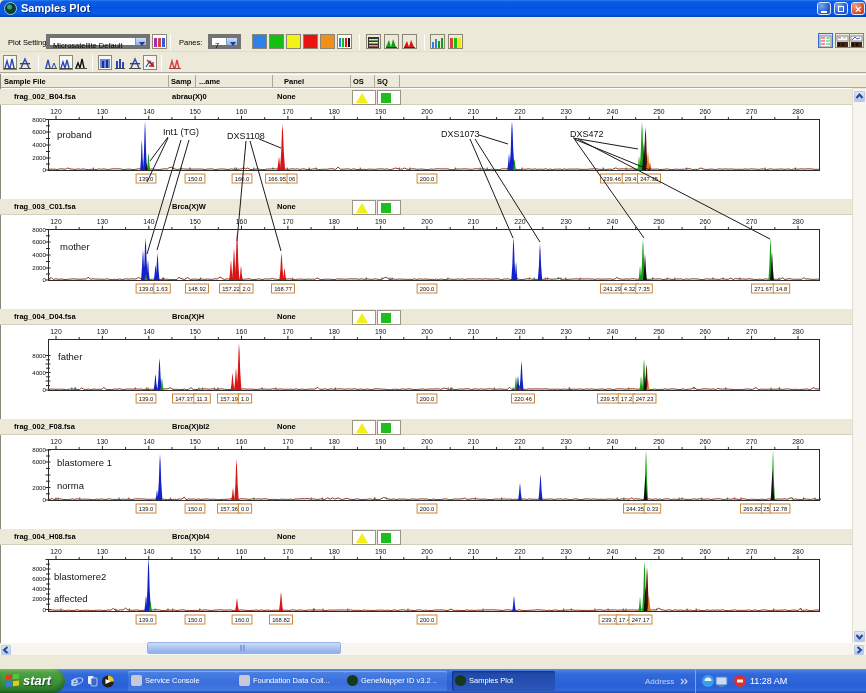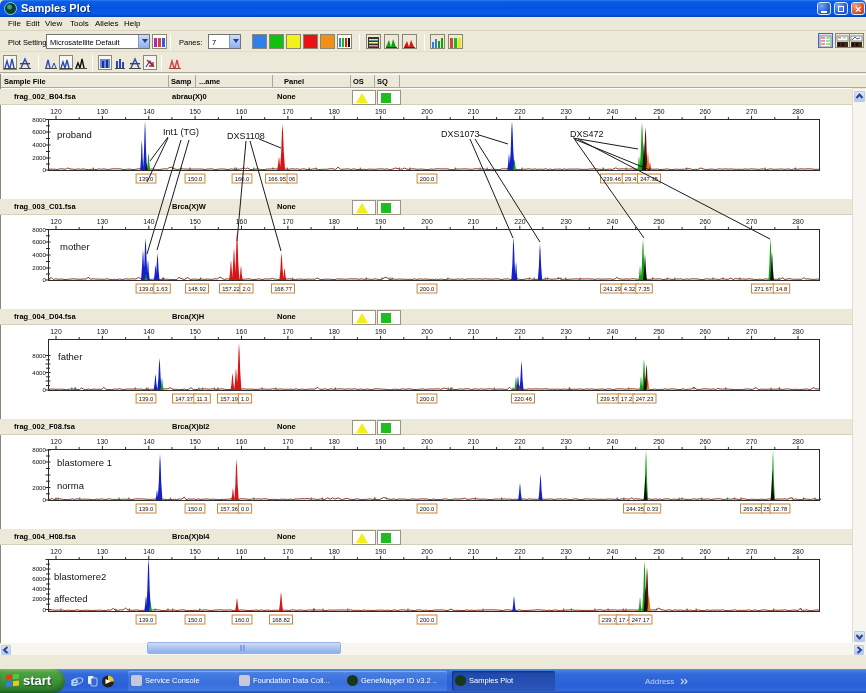--- a/index.html
+++ b/index.html
@@ -12,21 +12,21 @@
 .tbtn.min,.tbtn.max { background:radial-gradient(circle at 30% 25%,#7da8f0,#2560d8 60%,#1b4bb4); }
 .tbtn.cls { background:radial-gradient(circle at 30% 25%,#f0a088,#dd5a34 55%,#b83214); }
 .tbtn span { position:absolute; color:#fff; font-weight:bold; }
 
 #menubar { position:absolute; left:0; top:17px; width:866px; height:14px; background:#ece9d8; border-bottom:1px solid #d8d4c0;}
 #menubar span { position:absolute; top:2px; font-size:8px; color:#000; }
 
 #tb1 { position:absolute; left:0; top:31px; width:866px; height:21px; background:#ece9d8; border-bottom:1px solid #e0dccc; }
 #tb2 { position:absolute; left:0; top:52px; width:866px; height:21px; background:#ece9d8; border-bottom:1px solid #aca899; }
 .lbl8 { position:absolute; font-size:7.5px; color:#000; }
-.combo { position:absolute; background:#fff; border:1px solid #737373; font-size:7.5px; }
+.combo { position:absolute; background:#fff; border:4px solid #737373; font-size:7.5px; }
 .combo .ar { position:absolute; right:0; top:0; bottom:0; width:11px;
   background:linear-gradient(180deg,#cfddfa,#8fb0ea); border-left:1px solid #7f9db9; }
 .combo .ar:after { content:""; position:absolute; left:2.5px; top:4px; border:3px solid transparent; border-top:4px solid #1b3f94; }
 .cbtn { position:absolute; width:15px; height:15px; border:1px solid #8a8774; }
 .tsep { position:absolute; width:1px; background:#aca899; border-right:1px solid #fff; }
 .ibtn { position:absolute; width:14px; height:15px; border:1px solid #ece9d8; }
 
 #thead { position:absolute; left:0; top:74px; width:866px; height:14px; background:#ece9d8; border-top:1px solid #fff; border-bottom:1px solid #aca899; }
 #thead span { position:absolute; top:2px; font-size:7.5px; font-weight:bold; color:#000; }
 .vline { position:absolute; top:0; bottom:0; width:1px; background:#aca899; }
@@ -42,21 +42,21 @@
 .sbar { position:absolute; background:#f2f1ea; }
 .sbtn { position:absolute; background:linear-gradient(180deg,#dfe7f7,#c3d2f0 60%,#b2c6ec); border:1px solid #bac9e8; border-radius:1px; }
 .sbtn:after { content:""; position:absolute; border:3px solid transparent; }
 .sthumbh { position:absolute; background:linear-gradient(180deg,#cfdcf8,#aac4f2 50%,#90b0ec); border:1px solid #9cb2de; border-radius:2px; }
 
 #taskbar { position:absolute; left:0; top:669px; width:866px; height:24px;
   background:linear-gradient(180deg,#5a94e6 0%,#3f7de0 8%,#3169dc 22%,#2a60d6 70%,#3168da 90%,#1f4aac 100%); }
 #startbtn { position:absolute; left:0; top:0; width:65px; height:24px; border-radius:0 12px 12px 0;
   background:linear-gradient(180deg,#7ebe68 0%,#4ea343 15%,#3d9038 55%,#2f7e2c 90%,#256b24 100%);
   box-shadow:inset -2px -2px 4px rgba(0,40,0,.3); }
-#startbtn .st { position:absolute; left:23px; top:4px; color:#fff; font-size:13px; font-weight:bold; text-shadow:1px 1px 1px #1d4d1d; }
+#startbtn .st { position:absolute; left:23px; top:4px; color:#fff; font-size:13px; font-weight:bold; font-style:italic; text-shadow:1px 1px 1px #1d4d1d; }
 .taskbtn { position:absolute; top:2px; height:20px; border-radius:2px; 
   background:linear-gradient(180deg,#5f90e6 0%,#477ee2 10%,#396edc 60%,#427ae2 95%); box-shadow:inset 0 1px 0 #85aaee;
   color:#fff; font-size:7.5px; }
 .taskbtn.active { background:linear-gradient(180deg,#1e48a8 0%,#2550b2 50%,#2c58bc 100%); box-shadow:inset 1px 1px 2px #11307c; }
 .taskbtn .ticon { position:absolute; left:3px; top:4px; width:11px; height:11px; border-radius:2px; }
 .taskbtn .ttx { position:absolute; left:17px; top:5px; white-space:nowrap; overflow:hidden; }
 #tray { position:absolute; right:0; top:0; width:171px; height:24px;
   background:linear-gradient(180deg,#5a94e6 0%,#3f7de0 8%,#3169dc 22%,#2a60d6 70%,#3168da 90%,#1f4aac 100%);
   border-left:1px solid #7aa2e8; }
 text { font-family:"Liberation Sans",sans-serif; }
@@ -73,28 +73,20 @@
         <span style="left:2.5px;top:7.5px;width:6px;height:2.5px;background:#fff;display:block"></span>
       </div>
   <div class="tbtn max" style="left:834px">
         <span style="left:3px;top:2.5px;width:6px;height:6px;border:1.5px solid #fff;display:block"></span>
       </div>
   <div class="tbtn cls" style="left:851px">
         <span style="left:3px;top:0px;font-size:11px">×</span>
       </div>
 </div>
 
-<div id="menubar">
-  <span style="left:8px">File</span>
-      <span style="left:26px">Edit</span>
-      <span style="left:45px">View</span>
-  <span style="left:70px">Tools</span>
-      <span style="left:95px">Alleles</span>
-      <span style="left:124px">Help</span>
-</div>
 
 <div id="tb1">
   <span class="lbl8" style="left:8px;top:7px">Plot Setting:</span>
   <div class="combo" style="left:46px;top:3px;width:104px;height:15px">
         <span style="position:absolute;left:3px;top:3px">Microsatellite Default</span>
         <div class="ar"></div>
       </div>
   <div class="cbtn" style="left:152px;top:3px;background:#fff">
     <svg width="13" height="13">
           <rect x="1" y="2" width="3" height="9" fill="#b02ab0"></rect>
@@ -1027,14 +1019,25 @@
         <span class="ttx">GeneMapper ID v3.2 ..</span>
       </div>
   <div class="taskbtn active" style="left:452px;width:103px">
         <div class="ticon" style="background:#183818;border-radius:50%"></div>
         <span class="ttx">Samples Plot</span>
       </div>
   <span style="position:absolute;left:645px;top:8px;font-size:8px;color:#c8d4ee">Address</span>
   <svg style="position:absolute;left:680px;top:9px" width="10" height="7">
         <path d="M1 1 L3.5 3.5 L1 6 M4.5 1 L7 3.5 L4.5 6" stroke="#c8d4ee" stroke-width="1.2" fill="none"></path>
       </svg>
+  <div id="tray">
+    <svg style="position:absolute;left:5px;top:5px" width="46" height="14">
+      <circle cx="7" cy="7" r="6" fill="#3aa0e8"></circle>
+          <path d="M3.5 7 A3.5 3.5 0 0 1 10.5 7 Z" fill="#e8f4fc"></path>
+      <rect x="15" y="3" width="11" height="8" rx="1" fill="#c8ddf2" stroke="#5580c0"></rect>
+          <rect x="18" y="11" width="5" height="2" fill="#5580c0"></rect>
+      <circle cx="39" cy="7" r="6" fill="#d83030"></circle>
+          <rect x="36" y="5.5" width="6" height="3" fill="#f8e8e8"></rect>
+    </svg>
+    <span style="position:absolute;left:54px;top:7px;font-size:9px;color:#fff">11:28 AM</span>
+  </div>
 </div>
 
 </div>
 </body></html>

